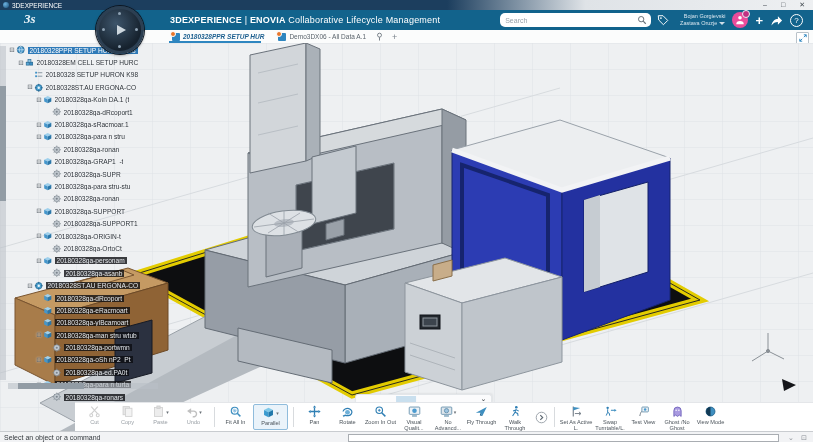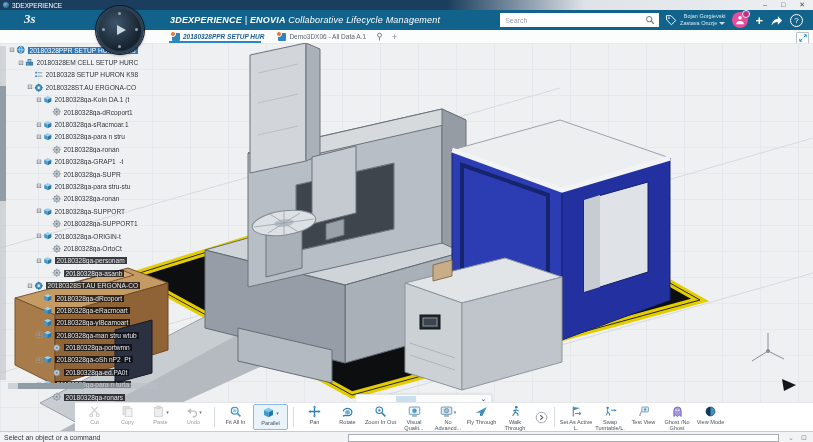--- a/index.html
+++ b/index.html
@@ -19,25 +19,25 @@
   .dslogo{position:absolute;left:24px;top:1px;font-family:"Liberation Serif",serif;
     font-style:italic;font-weight:bold;font-size:13px;color:#eaf3f8;}
   .compass{position:absolute;left:96px;top:-4px;width:42px;height:42px;border-radius:50%;
     background:radial-gradient(circle at 40% 35%,#3d556b,#16222e 70%);
     border:3px solid #2c3f52;box-shadow:0 0 0 1px #0d1722,0 1px 3px rgba(0,0,0,.5);z-index:30;
     display:flex;align-items:center;justify-content:center;}
   .compass .play{width:0;height:0;border-left:9px solid #cdd7de;border-top:5.5px solid transparent;
     border-bottom:5.5px solid transparent;margin-left:3px;}
   .compass .q{position:absolute;width:3px;height:3px;border-radius:50%;background:#8fa3b4;}
   .q.n{top:3px;left:19px}.q.s{bottom:3px;left:19px}.q.w{left:3px;top:19px}.q.e{right:3px;top:19px}
-  .brandblock{margin-left:170px;font-size:9px;white-space:nowrap;letter-spacing:.2px;font-style:italic;}
+  .brandblock{margin-left:170px;font-size:9px;white-space:nowrap;letter-spacing:.2px;}
   .brandblock b{font-weight:bold;}
   .searchwrap{margin-left:60px;display:flex;align-items:center;}
-  .searchbox{width:138px;height:14px;background:#fff;border:none;border-radius:0;
-    font-size:7px;padding:0 16px 0 5px;color:#333;outline:none;}
+  .searchbox{width:138px;height:14px;background:#fff;border:none;border-radius:5px;
+    font-size:7px;padding:0 8px 0 5px;color:#333;outline:none;}
   .searchbox::placeholder{color:#9aa3ab;}
   .smag{margin-left:-14px;width:10px;height:10px;}
   .tagico{margin-left:10px;width:12px;height:12px;}
   .userblock{margin-left:auto;display:flex;align-items:center;gap:7px;padding-right:10px;}
   .utxt{text-align:right;font-size:5.5px;line-height:7px;color:#d7e5ee;}
   .utxt .uname{font-size:5.5px;}
   .caret-down{display:inline-block;width:0;height:0;border-left:3px solid transparent;
     border-right:3px solid transparent;border-top:3px solid #cfdde7;margin-left:2px;vertical-align:middle;}
   .avatar{position:relative;width:16px;height:16px;border-radius:50%;background:#ea4c9b;
     display:flex;align-items:center;justify-content:center;}

